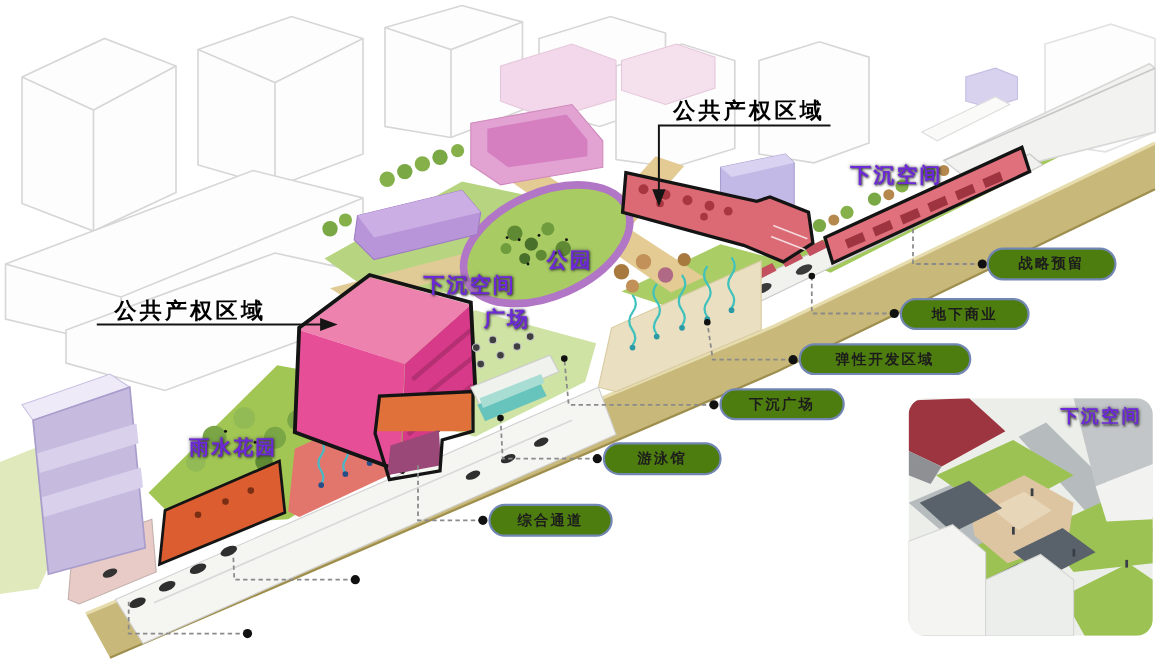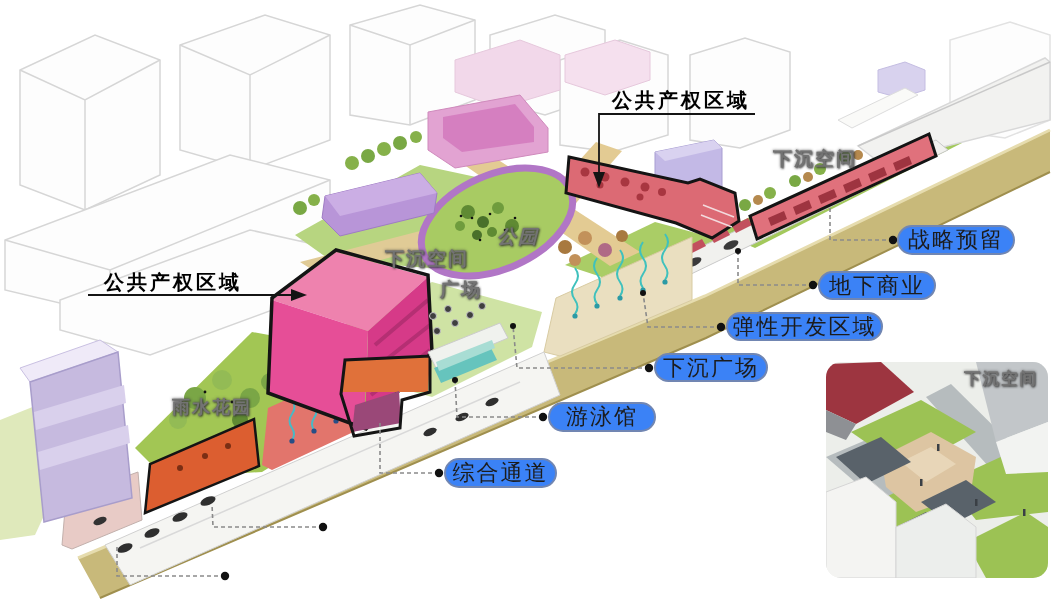--- a/index.html
+++ b/index.html
@@ -3,30 +3,30 @@
 <meta charset="utf-8">
 <style>
   html,body{margin:0;padding:0;background:#ffffff;}
   .stage{
     position:relative;width:1056px;height:609px;overflow:hidden;background:#ffffff;
     font-family:"DejaVu Sans","Liberation Sans",sans-serif;
   }
   .scene-svg{position:absolute;left:0;top:0;width:1056px;height:609px;}
   .callout{
     position:absolute;display:flex;align-items:center;justify-content:center;
-    background:#3b82f6;border:2.5px solid #7186b2;border-radius:16px;
-    font-size:22px;font-weight:400;color:#1c1c1c;letter-spacing:2px;
+    background:#4d7c0f;border:2.5px solid #7186b2;border-radius:16px;
+    font-size:13px;font-weight:700;color:#1c1c1c;letter-spacing:2px;
     box-sizing:border-box;white-space:nowrap;
   }
   .black-label{
     position:absolute;font-size:20px;font-weight:700;color:#000000;
     letter-spacing:3px;white-space:nowrap;
   }
   .white-label{
-    position:absolute;font-size:19px;font-weight:700;color:#737373;
+    position:absolute;font-size:19px;font-weight:700;color:#6d28d9;
     letter-spacing:2px;white-space:nowrap;
     text-shadow:0 0 3px rgba(70,70,70,.9),1px 1px 2px rgba(40,40,40,.8);
   }
 </style>
 </head>
 <body>
 
 <div class="stage">
 
 <svg class="scene-svg" viewBox="0 0 1056 609">
@@ -328,21 +328,21 @@
       <rect x="149" y="137" width="2.5" height="7"></rect>
           <rect x="197" y="147" width="2.5" height="7"></rect>
     </g>
   </g>
 </svg>
 
 <div class="black-label" style="left:612px;top:87px;">公共产权区域</div>
 <div class="black-label" style="left:104px;top:269px;">公共产权区域</div>
 
 <div class="white-label" style="left:773px;top:146px;">下沉空间</div>
-<div class="white-label" style="left:497px;top:224px;font-style:italic;">公园</div>
+<div class="white-label" style="left:497px;top:224px;">公园</div>
 <div class="white-label" style="left:385px;top:246px;">下沉空间</div>
 <div class="white-label" style="left:440px;top:277px;">广场</div>
 <div class="white-label" style="left:172px;top:395px;font-size:18px;">雨水花园</div>
 <div class="white-label" style="left:964px;top:368px;font-size:16.5px;">下沉空间</div>
 
 <div class="callout" style="left:897px;top:225px;width:118px;height:30px;">战略预留</div>
 <div class="callout" style="left:818px;top:271px;width:118px;height:29px;">地下商业</div>
 <div class="callout" style="left:726px;top:312px;width:157px;height:29px;">弹性开发区域</div>
 <div class="callout" style="left:654px;top:353px;width:114px;height:29px;">下沉广场</div>
 <div class="callout" style="left:548px;top:402px;width:108px;height:30px;">游泳馆</div>

